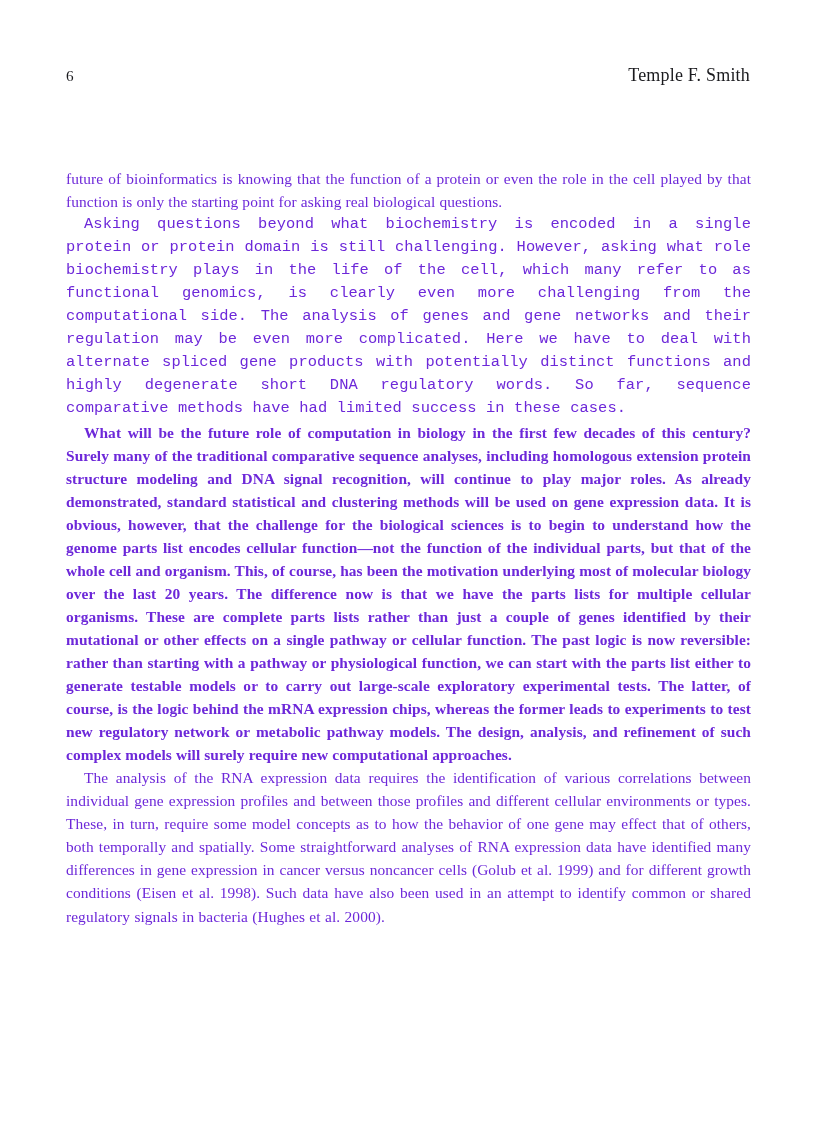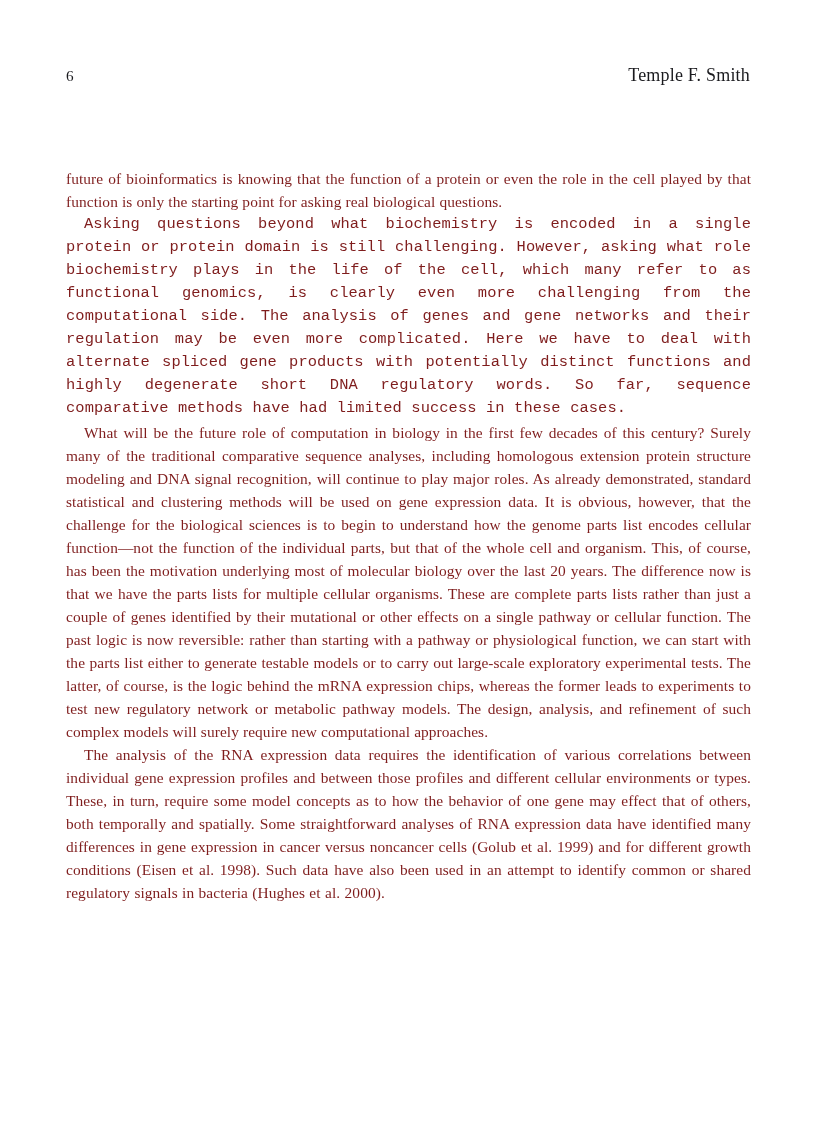--- a/index.html
+++ b/index.html
@@ -51,31 +51,31 @@
     left: 66px;
     width: 685px;
   }
   .para {
     margin: 0;
     font-size: 15.4px;
     line-height: 23.05px;
     text-align: justify;
     text-justify: inter-word;
     hyphens: none;
-    color: #7f1d1d;
+    color: #6d28d9;
     letter-spacing: 0.005em;
     word-spacing: 0.005em;
   }
   .para + .para {
     text-indent: 18px;
   }
   
   .para.p1 { word-spacing: 0.012em; }
   .para.p2 { word-spacing: 0.010em; font-family: Liberation Mono, monospace; }
-  .para.p3 { word-spacing: 0.008em; }
+  .para.p3 { word-spacing: 0.008em; font-weight: bold; }
   .para.p4 { word-spacing: 0.030em; }
 </style>
 </head>
 <body>
 
 <div class="page">
 
   <div class="running-head">
     <span class="folio">6</span>
     <span class="head-author">Temple F. Smith</span>

